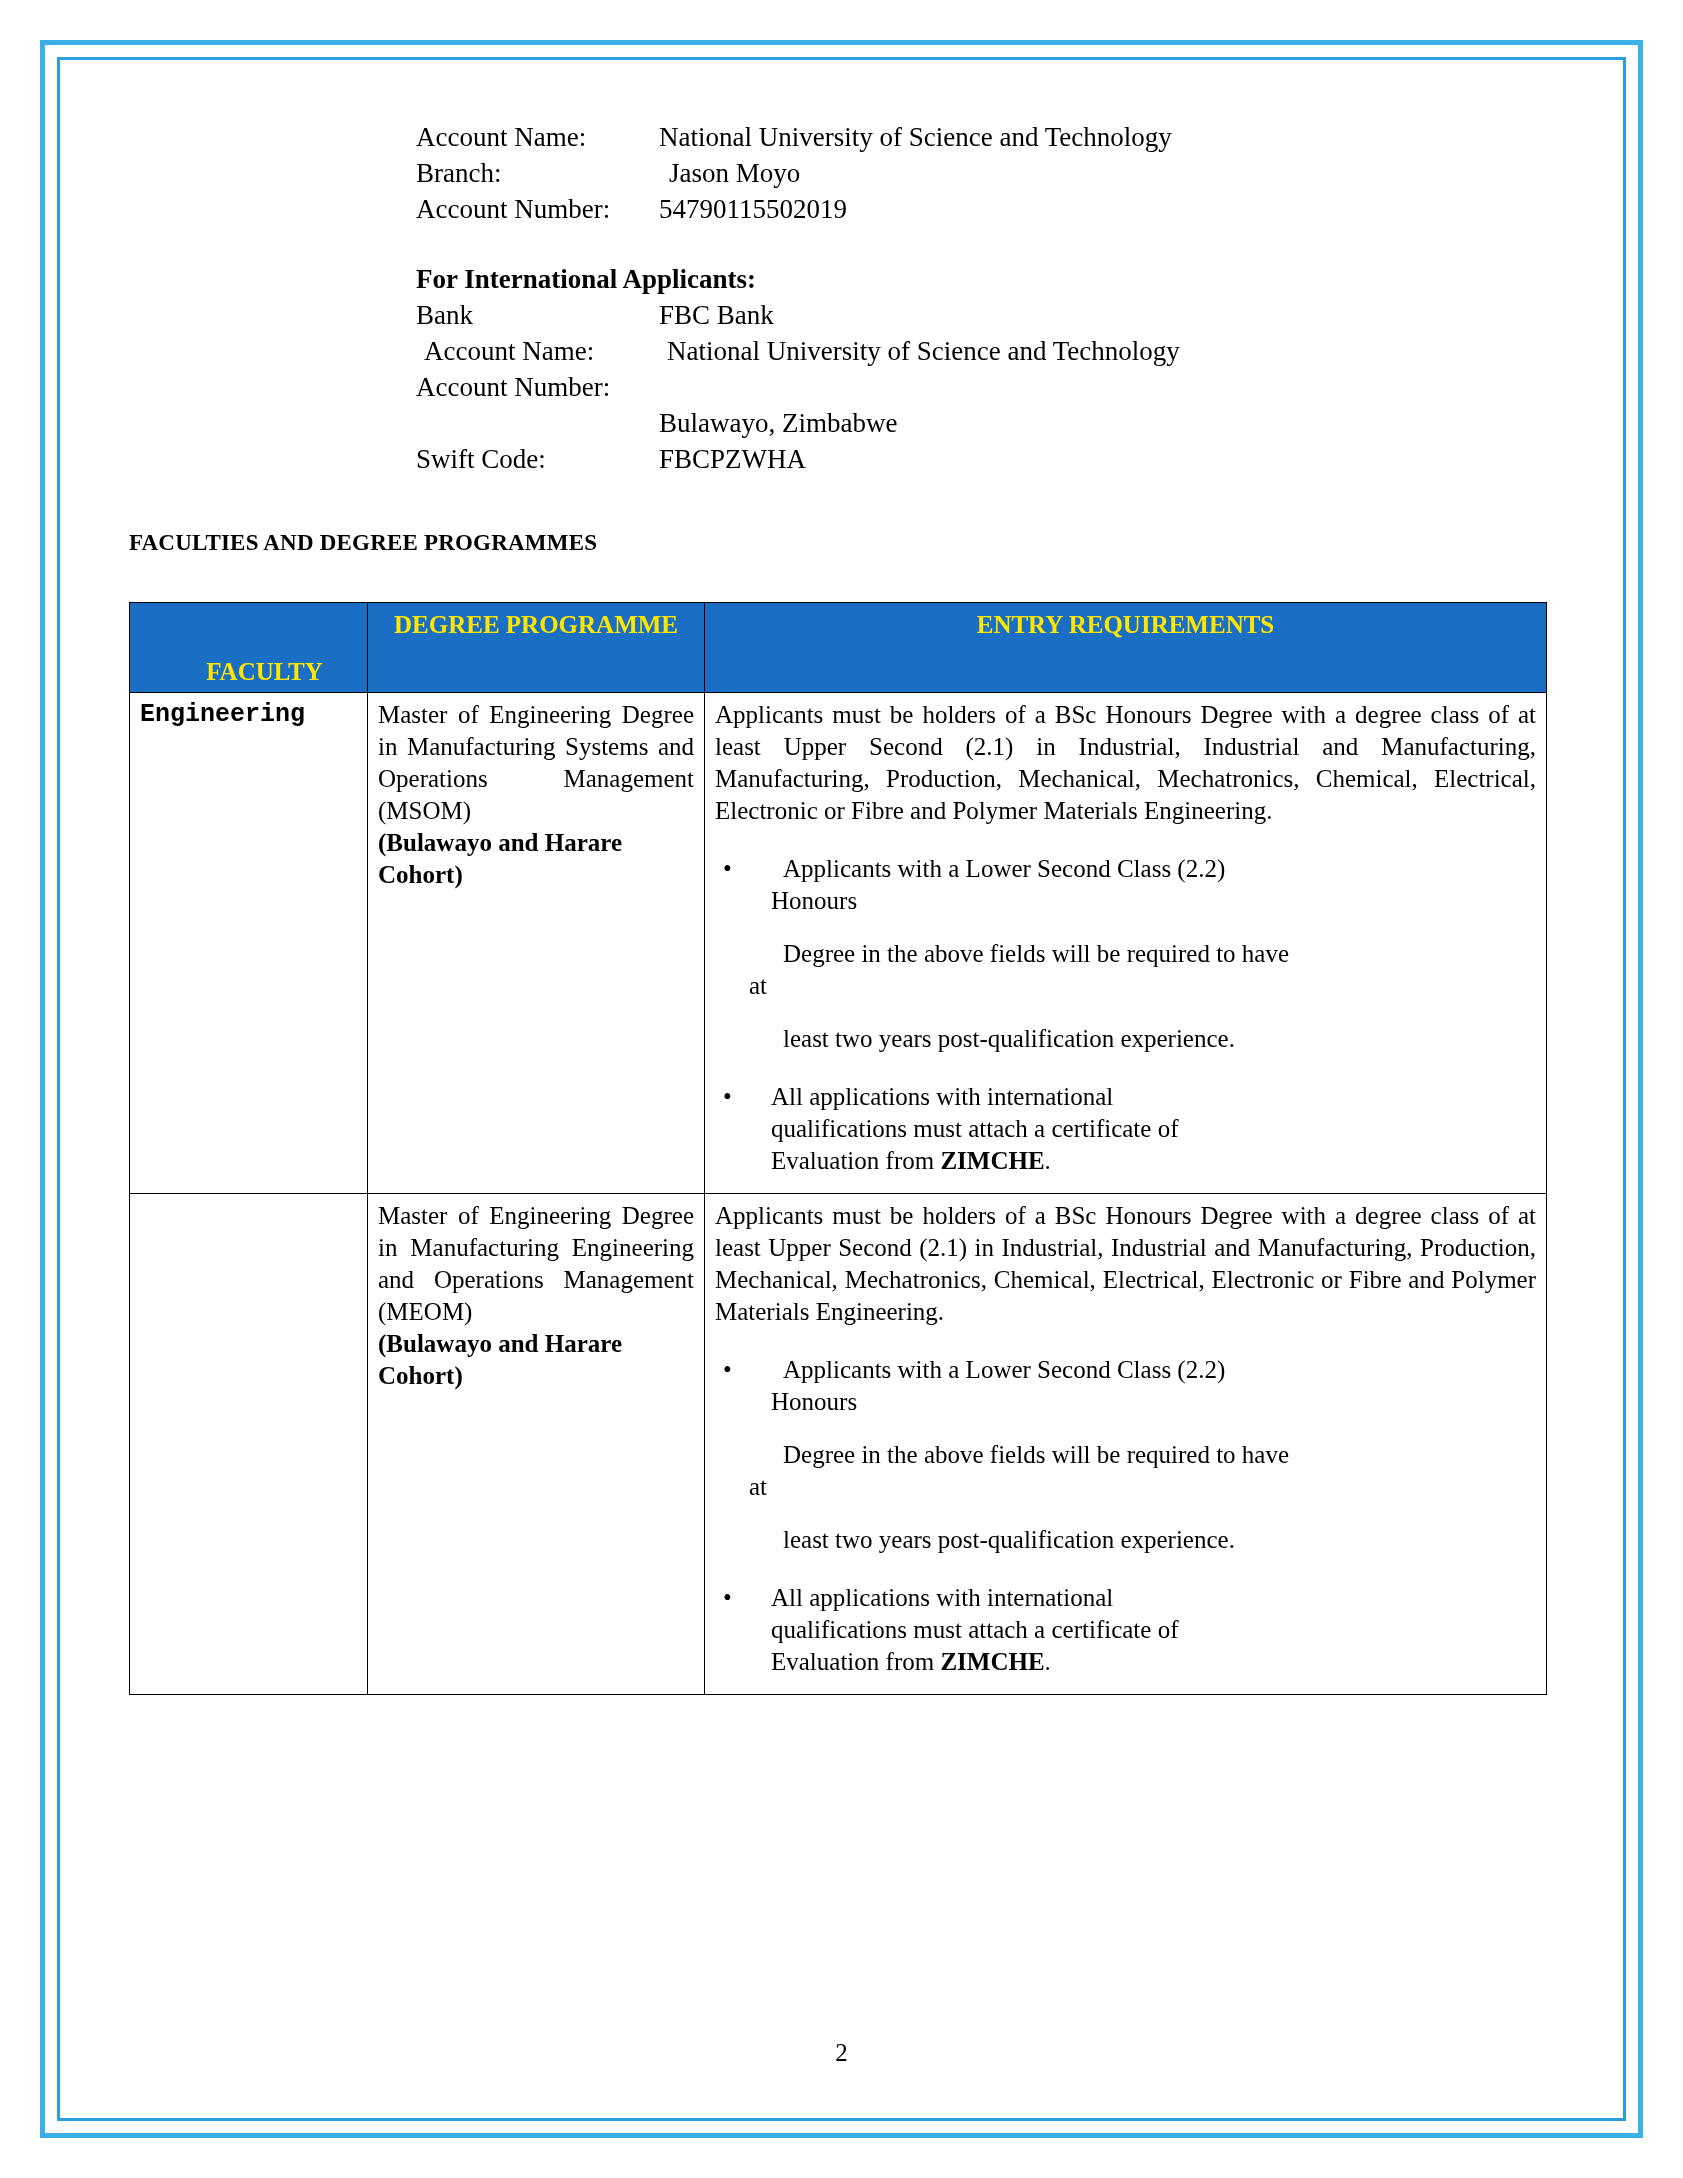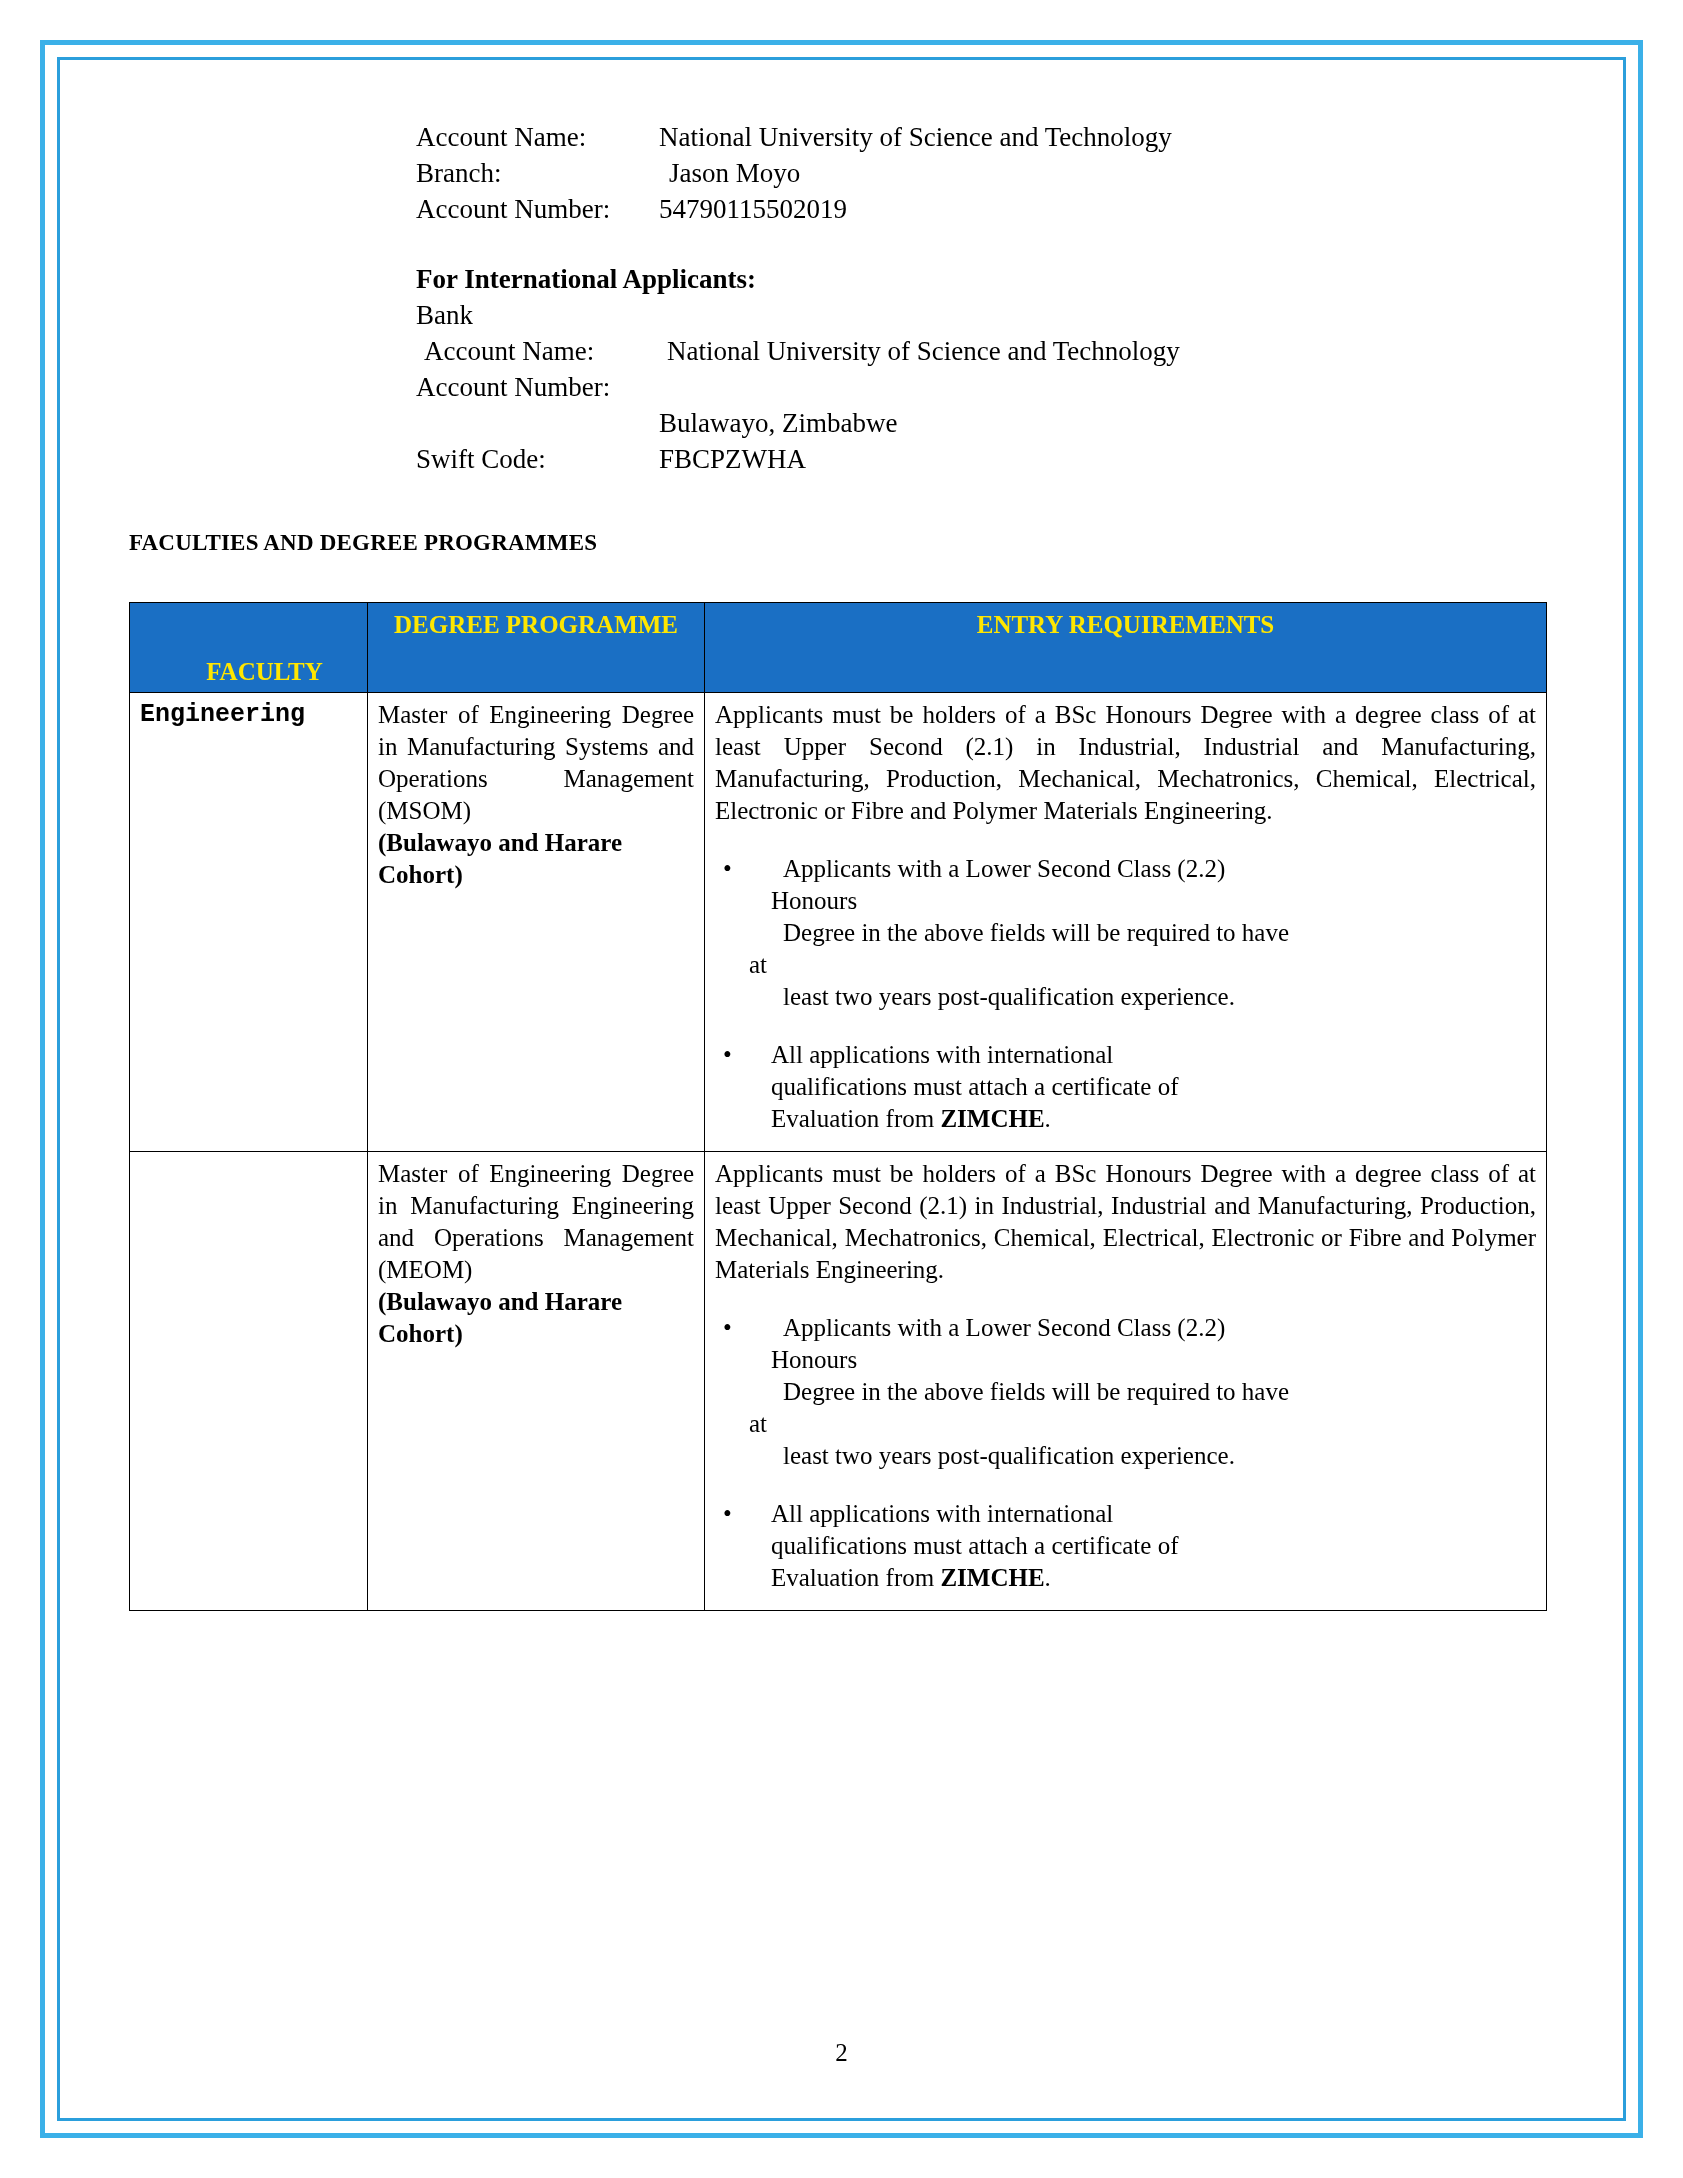--- a/index.html
+++ b/index.html
@@ -150,21 +150,21 @@
     position: absolute;
     left: -26px;
     top: 0;
   }
   .li-justify {
     text-align: justify;
     text-justify: inter-word;
   }
   .sub-indent-1 { display: block; padding-left: 22px; }
   .sub-indent-0 { display: block; }
-  .sub-indent-2 { display: block; padding-left: 34px; }
+  .sub-indent-2 { display: block; padding-left: 34px; margin-top: 21px; }
   .bold { font-weight: bold; }
   sup { font-size: 0.62em; vertical-align: super; }
 
   .page-number {
     position: absolute;
     left: 0;
     right: 0;
     bottom: 111px;
     text-align: center;
     font-size: 25px;
@@ -192,20 +192,21 @@
       <div class="bank-row">
         <span class="bank-label">Account Number:</span>
         <span class="bank-value">54790115502019</span>
       </div>
     </div>
 
     <div class="bank-block">
       <div class="section-title">For International Applicants:</div>
       <div class="bank-row">
         <span class="bank-label">Bank</span>
+        <span class="bank-value">FBC Bank</span>
       </div>
       <div class="bank-row indent-label">
         <span class="bank-label">Account Name:</span>
         <span class="bank-value">National University of Science and Technology</span>
       </div>
       <div class="bank-row">
         <span class="bank-label">Account Number:</span>
       </div>
       <div class="bank-row">
         <span class="bank-label"></span>

